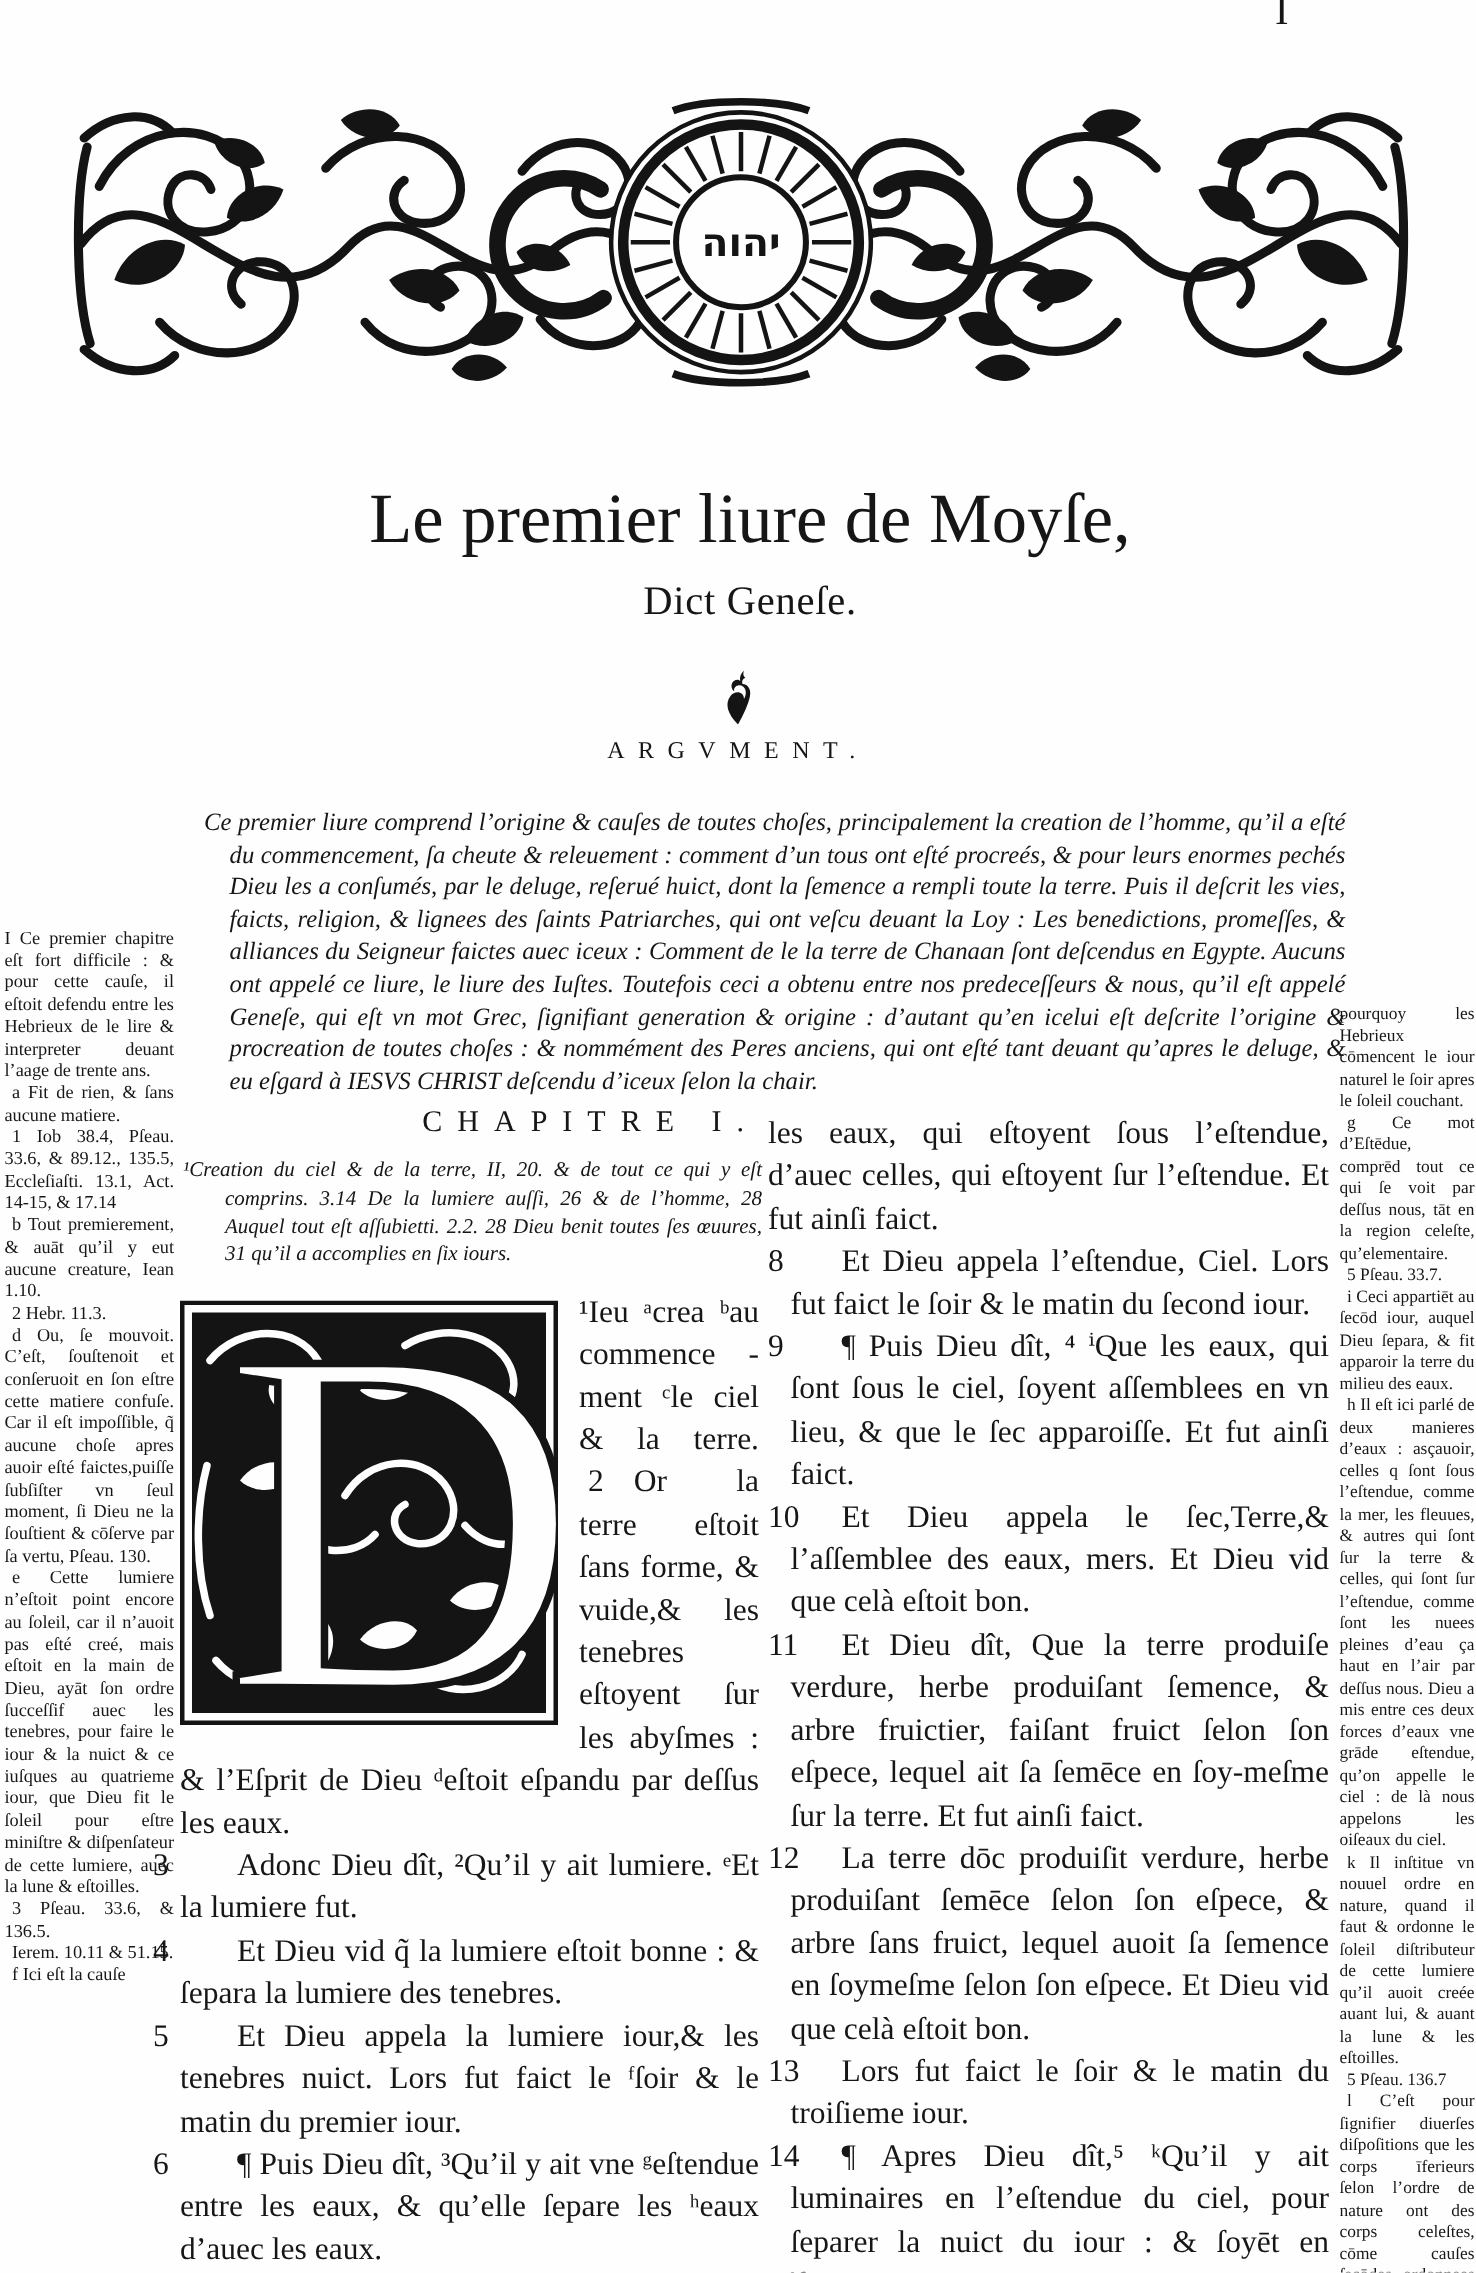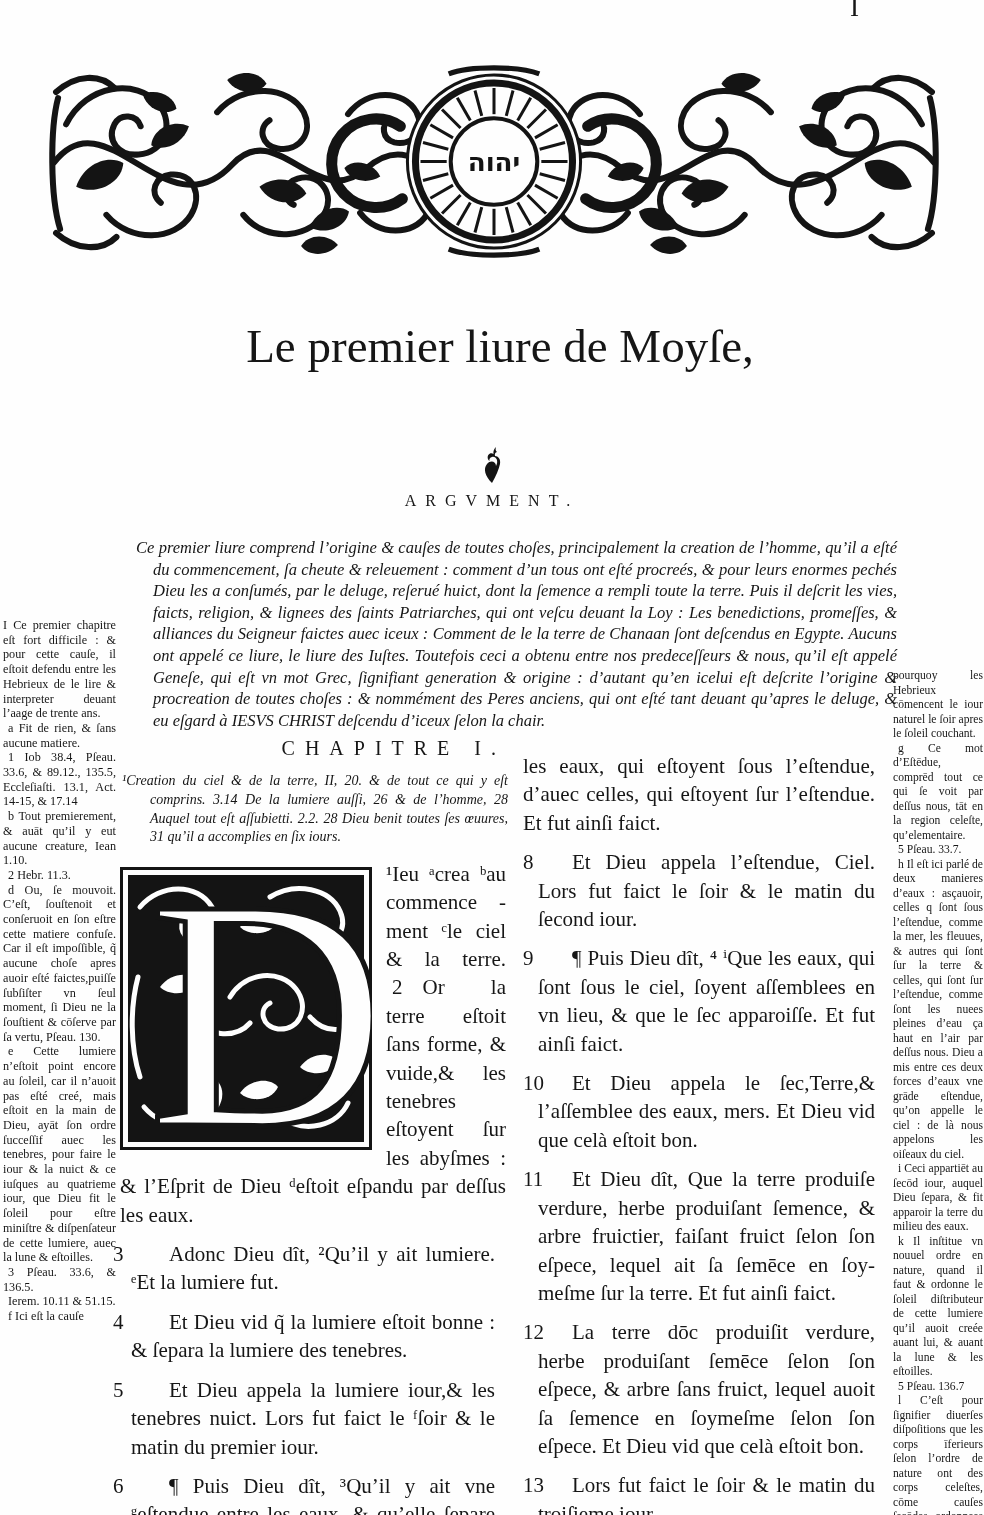--- a/index.html
+++ b/index.html
@@ -39,21 +39,21 @@
   .col1{left:120px;top:734px;width:386px;}
   .col2{left:512px;top:741px;width:374px;}
   .chap-head{text-align:right;font-size:20px;letter-spacing:10px;margin:0 0 10px 0;font-weight:normal;}
   .chap-sum{
     font-size:14px;line-height:18.6px;font-style:italic;text-align:justify;
     margin:0 0 13px 2px;width:358px;padding-left:28px;text-indent:-28px;
   }
   .dropblock{margin:0;}
   .dropcap{float:left;width:252px;height:283px;margin:7px 14px 2px 0;}
   .dropcap svg{width:100%;height:100%;display:block;}
-  .verse{position:relative;margin:11px;text-indent:38px;}
+  .verse{position:relative;margin:0;text-indent:38px;}
   .col1 .vnum{position:absolute;left:-18px;top:0;text-indent:0;}
   .col2 .verse{padding-left:15px;text-indent:34px;}
   .col2 .vnum{position:absolute;left:0;top:0;text-indent:0;}
   .col2 .verse.cont{text-indent:0;padding-left:0;}
   .vnum-inline{margin:0 20px 0 6px;}
 </style>
 </head>
 <body>
 
 <div class="abs pageno">I</div>
@@ -124,20 +124,21 @@
       <circle cx="445" cy="97" r="43" fill="#fefefe" stroke="#141414" stroke-width="4"></circle>
       <text x="445" y="106" text-anchor="middle" font-size="26" font-weight="bold" font-family="'DejaVu Sans','Liberation Sans',sans-serif" fill="#141414">יהוה</text>
       <path d="M400,10 C420,2 470,2 490,10" stroke="#141414" stroke-width="5" fill="none"></path>
       <path d="M400,184 C420,192 470,192 490,184" stroke="#141414" stroke-width="5" fill="none"></path>
     </g>
   </svg>
 </div>
 
 <div class="abs titleblock">
   <h1 class="title-main">Le premier liure de Moyſe,</h1>
+  <h2 class="title-sub">Dict Geneſe.</h2>
 </div>
 
 <div class="abs fleuron">
   <svg viewBox="0 0 20 36" xmlns="http://www.w3.org/2000/svg">
     <path fill="#141414" d="M10,36 C3,29 1,22 5,17 C8,13 14,14 14,19 C17,14 14,9 10,10 C8,10.5 7,12 7.5,14 C5,12 5,8 8,6.5 C9,6 10.5,6 11.5,7 C11,4 12,2 14,0 C13,3 14,4 15,5 C13,5.5 12.5,7 13,9 C16,9 19,12 18,17 C17,22 14,29 10,36 Z"></path>
   </svg>
 </div>
 
 <div class="abs arg-head">ARGVMENT.</div>
 <div class="abs argument">Ce premier liure comprend l’origine &amp; cauſes de toutes choſes, principalement la creation de l’homme, qu’il a eſté du commencement, ſa cheute &amp; releuement :  comment d’un tous ont eſté procreés, &amp; pour leurs enormes pechés Dieu les a conſumés, par le deluge, reſerué huict, dont la ſemence a rempli toute la terre.  Puis il deſcrit les vies, faicts, religion, &amp; lignees des ſaints Patriarches, qui ont veſcu deuant la Loy :  Les benedictions, promeſſes, &amp; alliances du Seigneur faictes auec iceux :  Comment de le la terre de Chanaan ſont deſcendus en Egypte.  Aucuns ont appelé ce liure, le liure des Iuſtes.  Toutefois ceci a obtenu entre nos predeceſſeurs &amp; nous, qu’il eſt appelé Geneſe, qui eſt vn mot Grec, ſignifiant generation &amp; origine :  d’autant qu’en icelui eſt deſcrite l’origine &amp; procreation de toutes choſes :  &amp; nommément des Peres anciens, qui ont eſté tant deuant qu’apres le deluge, &amp; eu eſgard à IESVS CHRIST deſcendu d’iceux ſelon la chair.</div>
@@ -152,22 +153,22 @@
   <p>e Cette lumiere n’eſtoit point encore au ſoleil, car il n’auoit pas eſté creé, mais eſtoit en la main de Dieu, ayāt ſon ordre ſucceſſif auec les tenebres, pour faire le iour &amp; la nuict &amp; ce iuſques au quatrieme iour, que Dieu fit le ſoleil pour eſtre miniſtre &amp; diſpenſateur de cette lumiere, auec la lune &amp; eſtoilles.</p>
   <p>3 Pſeau. 33.6, &amp; 136.5.</p>
   <p>Ierem. 10.11 &amp; 51.15.</p>
   <p>f Ici eſt la cauſe</p>
 </div>
 
 <div class="abs notes notes-right">
   <p>pourquoy les Hebrieux cōmencent le iour naturel le ſoir apres le ſoleil couchant.</p>
   <p>g Ce mot d’Eſtēdue, comprēd tout ce qui ſe voit par deſſus nous, tāt en la region celeſte, qu’elementaire.</p>
   <p>5 Pſeau. 33.7.</p>
+  <p>i Ceci appartiēt au ſecōd iour, auquel Dieu ſepara, &amp; fit apparoir la terre du milieu des eaux.</p>
   <p>h Il eſt ici parlé de deux manieres d’eaux : asçauoir, celles q ſont ſous l’eſtendue, comme la mer, les fleuues, &amp; autres qui ſont ſur la terre &amp; celles, qui ſont ſur l’eſtendue, comme ſont les nuees pleines d’eau ça haut en l’air par deſſus nous.  Dieu a mis entre ces deux forces d’eaux vne grāde eſtendue, qu’on appelle le ciel : de là nous appelons les oiſeaux du ciel.</p>
-  <p>i Ceci appartiēt au ſecōd iour, auquel Dieu ſepara, &amp; fit apparoir la terre du milieu des eaux.</p>
   <p>k Il inſtitue vn nouuel ordre en nature, quand il faut &amp; ordonne le ſoleil diſtributeur de cette lumiere qu’il auoit creée auant lui, &amp; auant la lune &amp; les eſtoilles.</p>
   <p>5 Pſeau. 136.7</p>
   <p>l C’eſt pour ſignifier diuerſes diſpoſitions que les corps īferieurs ſelon l’ordre de nature ont des corps celeſtes, cōme cauſes ſecōdes ordonnees de Dieu à celà.  En quoy touteſfois faut fuir curioſité &amp; ſuperſtition q̃ les hōmes ont cōtrouuee ſur celà.</p>
 </div>
 
 <div class="abs col col1">
   <h3 class="chap-head">CHAPITRE I.</h3>
   <p class="chap-sum">¹Creation du ciel &amp; de la terre, II, 20.  &amp; de tout ce qui y eſt comprins.  3.14 De la lumiere auſſi, 26 &amp; de l’homme, 28 Auquel tout eſt aſſubietti.  2.2.  28 Dieu benit toutes ſes œuures, 31 qu’il a accomplies en ſix iours.</p>
   <div class="dropblock">
     <span class="dropcap">

